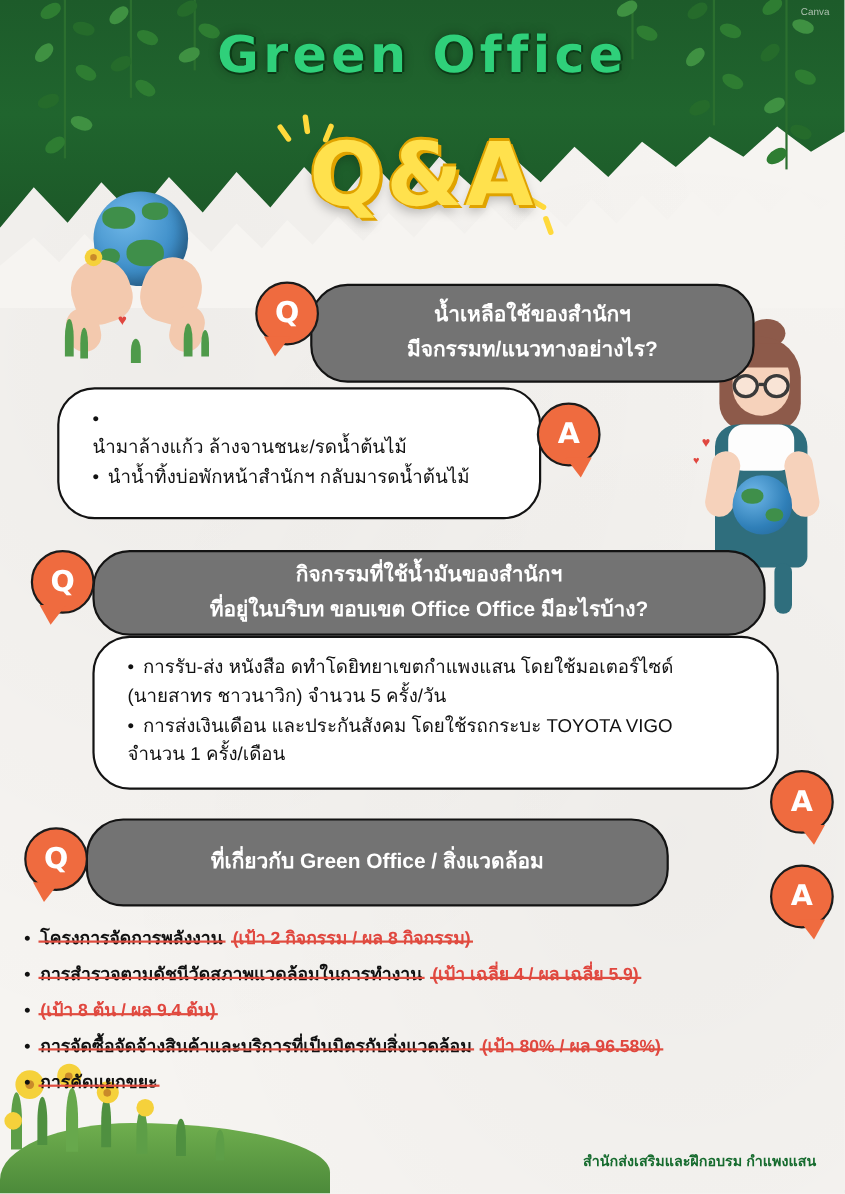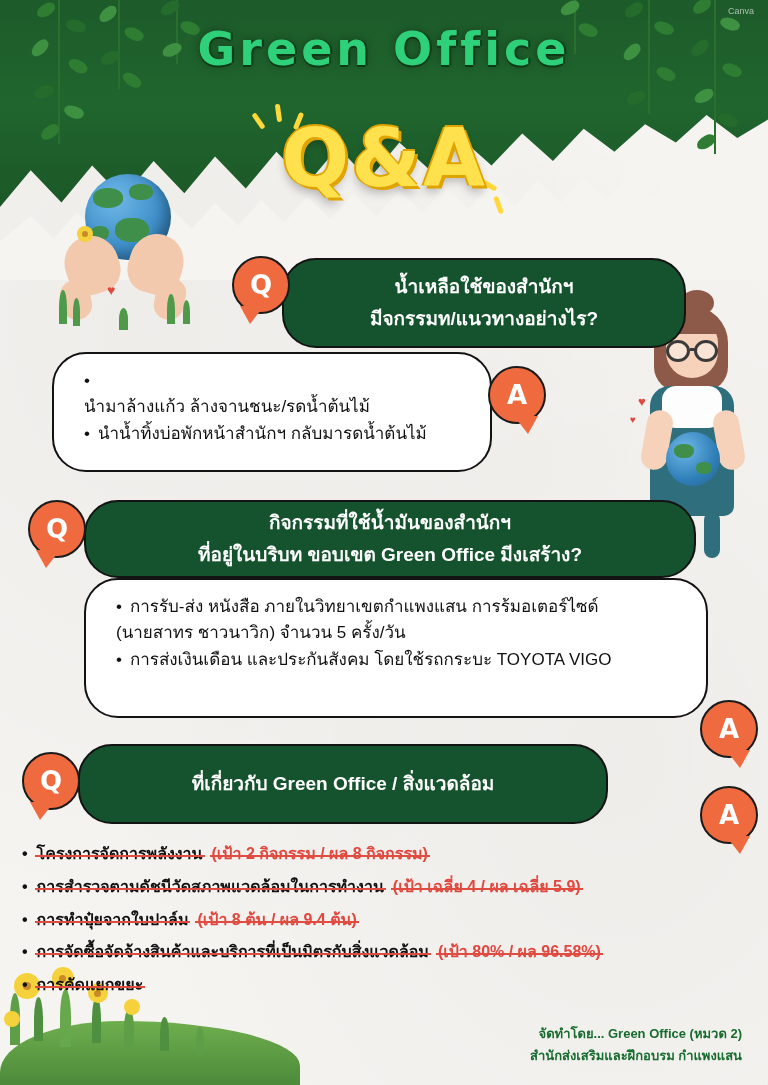--- a/index.html
+++ b/index.html
@@ -115,21 +115,21 @@
     border-top:18px solid #ef6b3f;
   }
   .a-bubble:after {
     right:6px; bottom:-12px;
     border-left:14px solid transparent; border-right:10px solid transparent;
     border-top:18px solid #ef6b3f;
   }
 
   
   .q-panel {
-    position:absolute; background:#14532d; border:2px solid #131313;
+    position:absolute; background:#737373; border:2px solid #131313;
     border-radius:34px; color:#fff; text-align:center;
     font-weight:bold; z-index:4;
     display:flex; flex-direction:column; justify-content:center; gap:6px;
     padding:10px 26px;
   }
   .q-panel .line { font-size:19px; line-height:1.35; }
   .a-panel {
     position:absolute; background:#ffffff; border:2px solid #131313;
     border-radius:34px; z-index:3; padding:14px 26px 14px 30px;
   }
@@ -289,32 +289,33 @@
   <div class="line bullet-row">
     <span class="bullet">•</span>
     <span>นำน้ำทิ้งบ่อพักหน้าสำนักฯ กลับมารดน้ำต้นไม้</span>
   </div>
 </div>
 <div class="a-bubble" style="left:488px;top:366px;">A</div>
 
 <div class="q-bubble" style="left:28px;top:500px;">Q</div>
 <div class="q-panel" style="left:84px;top:500px;width:612px;height:78px;">
   <div class="line">กิจกรรมที่ใช้น้ำมันของสำนักฯ</div>
-  <div class="line">ที่อยู่ในบริบท ขอบเขต Green Office มีงเสร้าง?</div>
+  <div class="line">ที่อยู่ในบริบท ขอบเขต Office Office มีอะไรบ้าง?</div>
 </div>
 <div class="a-panel" style="left:84px;top:578px;width:624px;height:140px;">
   <div class="line bullet-row">
     <span class="bullet">•</span>
-    <span>การรับ-ส่ง หนังสือ ภายในวิทยาเขตกำแพงแสน การร้มอเตอร์ไซด์</span>
+    <span>การรับ-ส่ง หนังสือ ดทำโดยิทยาเขตกำแพงแสน โดยใช้มอเตอร์ไซด์</span>
   </div>
   <div class="line cont-line">(นายสาทร ชาวนาวิก) จำนวน 5 ครั้ง/วัน</div>
   <div class="line bullet-row">
     <span class="bullet">•</span>
     <span>การส่งเงินเดือน และประกันสังคม โดยใช้รถกระบะ TOYOTA VIGO</span>
   </div>
+  <div class="line cont-line">จำนวน 1 ครั้ง/เดือน</div>
 </div>
 <div class="a-bubble" style="left:700px;top:700px;">A</div>
 
 <div class="q-bubble" style="left:22px;top:752px;">Q</div>
 <div class="q-panel" style="left:78px;top:744px;width:530px;height:80px;">
   <div class="line">ที่เกี่ยวกับ Green Office / สิ่งแวดล้อม</div>
 </div>
 <div class="a-bubble" style="left:700px;top:786px;">A</div>
 
 <div class="open-list">
@@ -323,21 +324,20 @@
     <span class="strike">โครงการจัดการพลังงาน</span>
     <span class="target strike">(เป้า 2 กิจกรรม / ผล 8 กิจกรรม)</span>
   </div>
   <div class="row">
     <span class="bullet">•</span>
     <span class="strike">การสำรวจตามดัชนีวัดสภาพแวดล้อมในการทำงาน</span>
     <span class="target strike">(เป้า เฉลี่ย 4 / ผล เฉลี่ย 5.9)</span>
   </div>
   <div class="row">
     <span class="bullet">•</span>
-    <span class="strike">การทำปุ๋ยจากใบปาล์ม</span>
     <span class="target strike">(เป้า 8 ต้น / ผล 9.4 ต้น)</span>
   </div>
   <div class="row">
     <span class="bullet">•</span>
     <span class="strike">การจัดซื้อจัดจ้างสินค้าและบริการที่เป็นมิตรกับสิ่งแวดล้อม</span>
     <span class="target strike">(เป้า 80% / ผล 96.58%)</span>
   </div>
   <div class="row">
     <span class="bullet">•</span>
     <span class="strike">การคัดแยกขยะ</span>
@@ -357,15 +357,14 @@
   <div class="flower-c" style="left:23px;bottom:95px;width:8px;height:8px;"></div>
   <div class="flower-y" style="left:52px;bottom:96px;width:22px;height:22px;"></div>
   <div class="flower-c" style="left:59px;bottom:103px;width:7px;height:7px;"></div>
   <div class="flower-y" style="left:88px;bottom:82px;width:20px;height:20px;"></div>
   <div class="flower-c" style="left:94px;bottom:88px;width:7px;height:7px;"></div>
   <div class="flower-y" style="left:124px;bottom:70px;width:16px;height:16px;"></div>
   <div class="flower-y" style="left:4px;bottom:58px;width:16px;height:16px;"></div>
 </div>
 
 <div class="credit">
-  <div>จัดทำโดย... Green Office (หมวด 2)</div>
   <div>สำนักส่งเสริมและฝึกอบรม กำแพงแสน</div>
 </div>
 
 </body></html>

